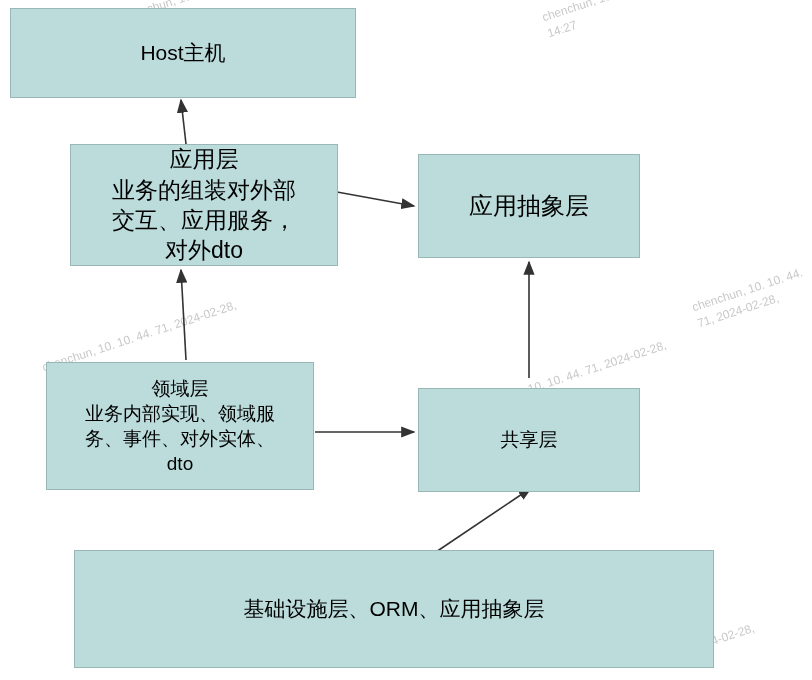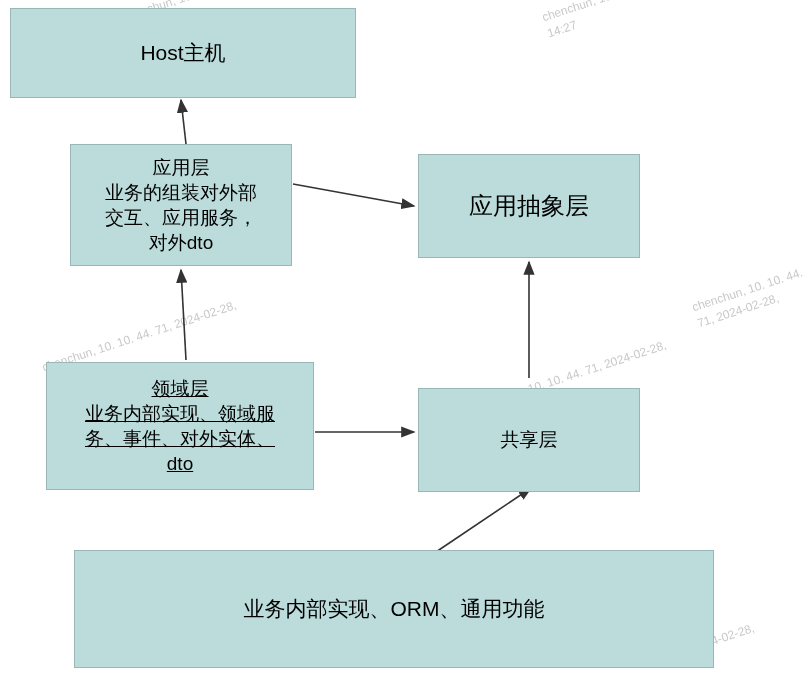--- a/index.html
+++ b/index.html
@@ -25,23 +25,23 @@
     display: flex;
     align-items: center;
     justify-content: center;
     text-align: center;
     color: #000000;
     line-height: 1.32;
     white-space: pre-line;
     padding: 9px 6px;
   }
   .node-host        { left: 10px;  top: 8px;   width: 346px; height: 90px;  font-size: 21px; }
-  .node-app         { left: 70px;  top: 144px; width: 222px; height: 122px; font-size: 19px; }
+  .node-app         { left: 70px;  top: 144px; width: 268px; height: 122px; font-size: 23px; }
   .node-appabs      { left: 418px; top: 154px; width: 222px; height: 104px; font-size: 24px; }
-  .node-domain      { left: 46px;  top: 362px; width: 268px; height: 128px; font-size: 19px; text-decoration: underline; }
+  .node-domain      { left: 46px;  top: 362px; width: 268px; height: 128px; font-size: 19px; }
   .node-shared      { left: 418px; top: 388px; width: 222px; height: 104px; font-size: 19px; }
   .node-infra       { left: 74px;  top: 550px; width: 640px; height: 118px; font-size: 21px; }
 
   .watermark {
     position: absolute;
     color: #c9c9c9;
     font-size: 12px;
     white-space: pre-line;
     transform: rotate(-18deg);
     transform-origin: left top;
@@ -96,15 +96,15 @@
   <div class="node node-app">应用层
 业务的组装对外部
 交互、应用服务，
 对外dto</div>
   <div class="node node-appabs">应用抽象层</div>
   <div class="node node-domain">领域层
 业务内部实现、领域服
 务、事件、对外实体、
 dto</div>
   <div class="node node-shared">共享层</div>
-  <div class="node node-infra">业务内部实现、ORM、通用功能</div>
+  <div class="node node-infra">基础设施层、ORM、应用抽象层</div>
 
 </div>
 
 </body></html>

